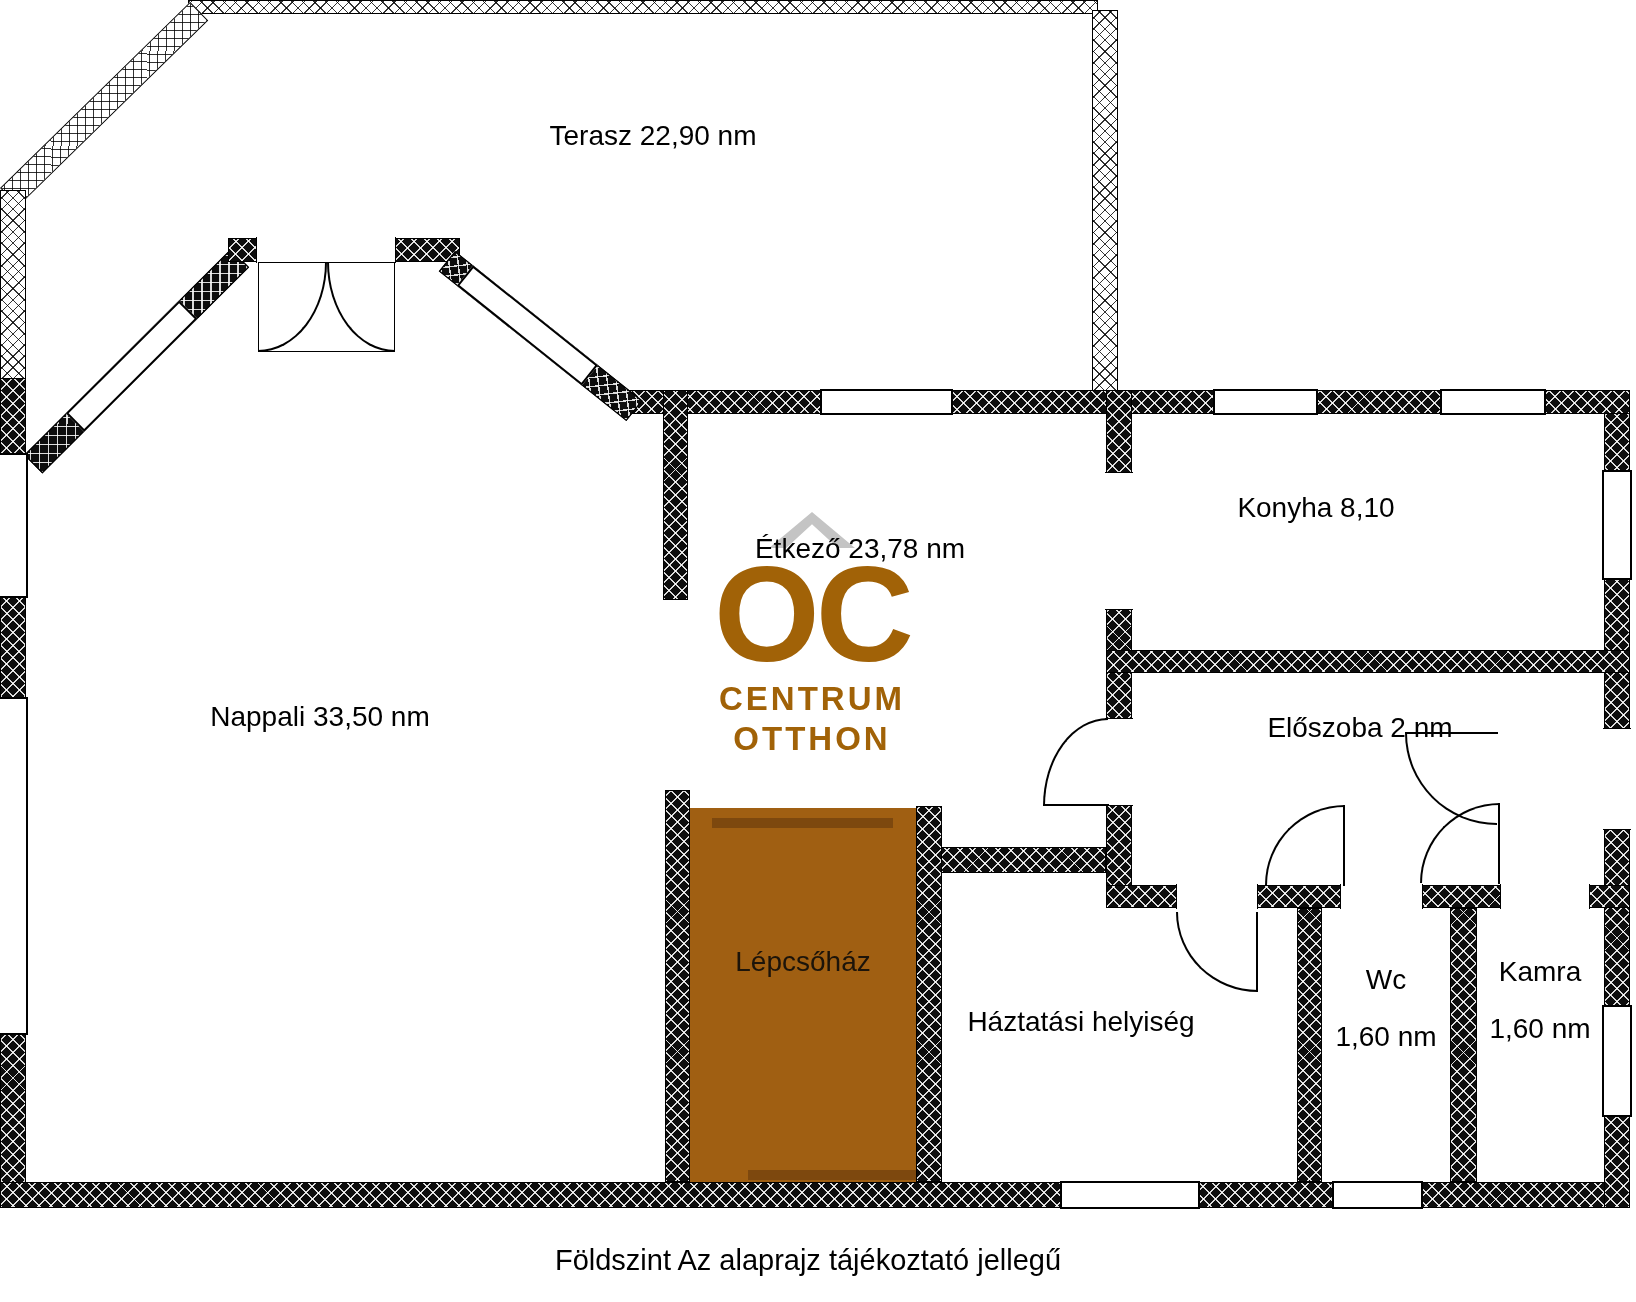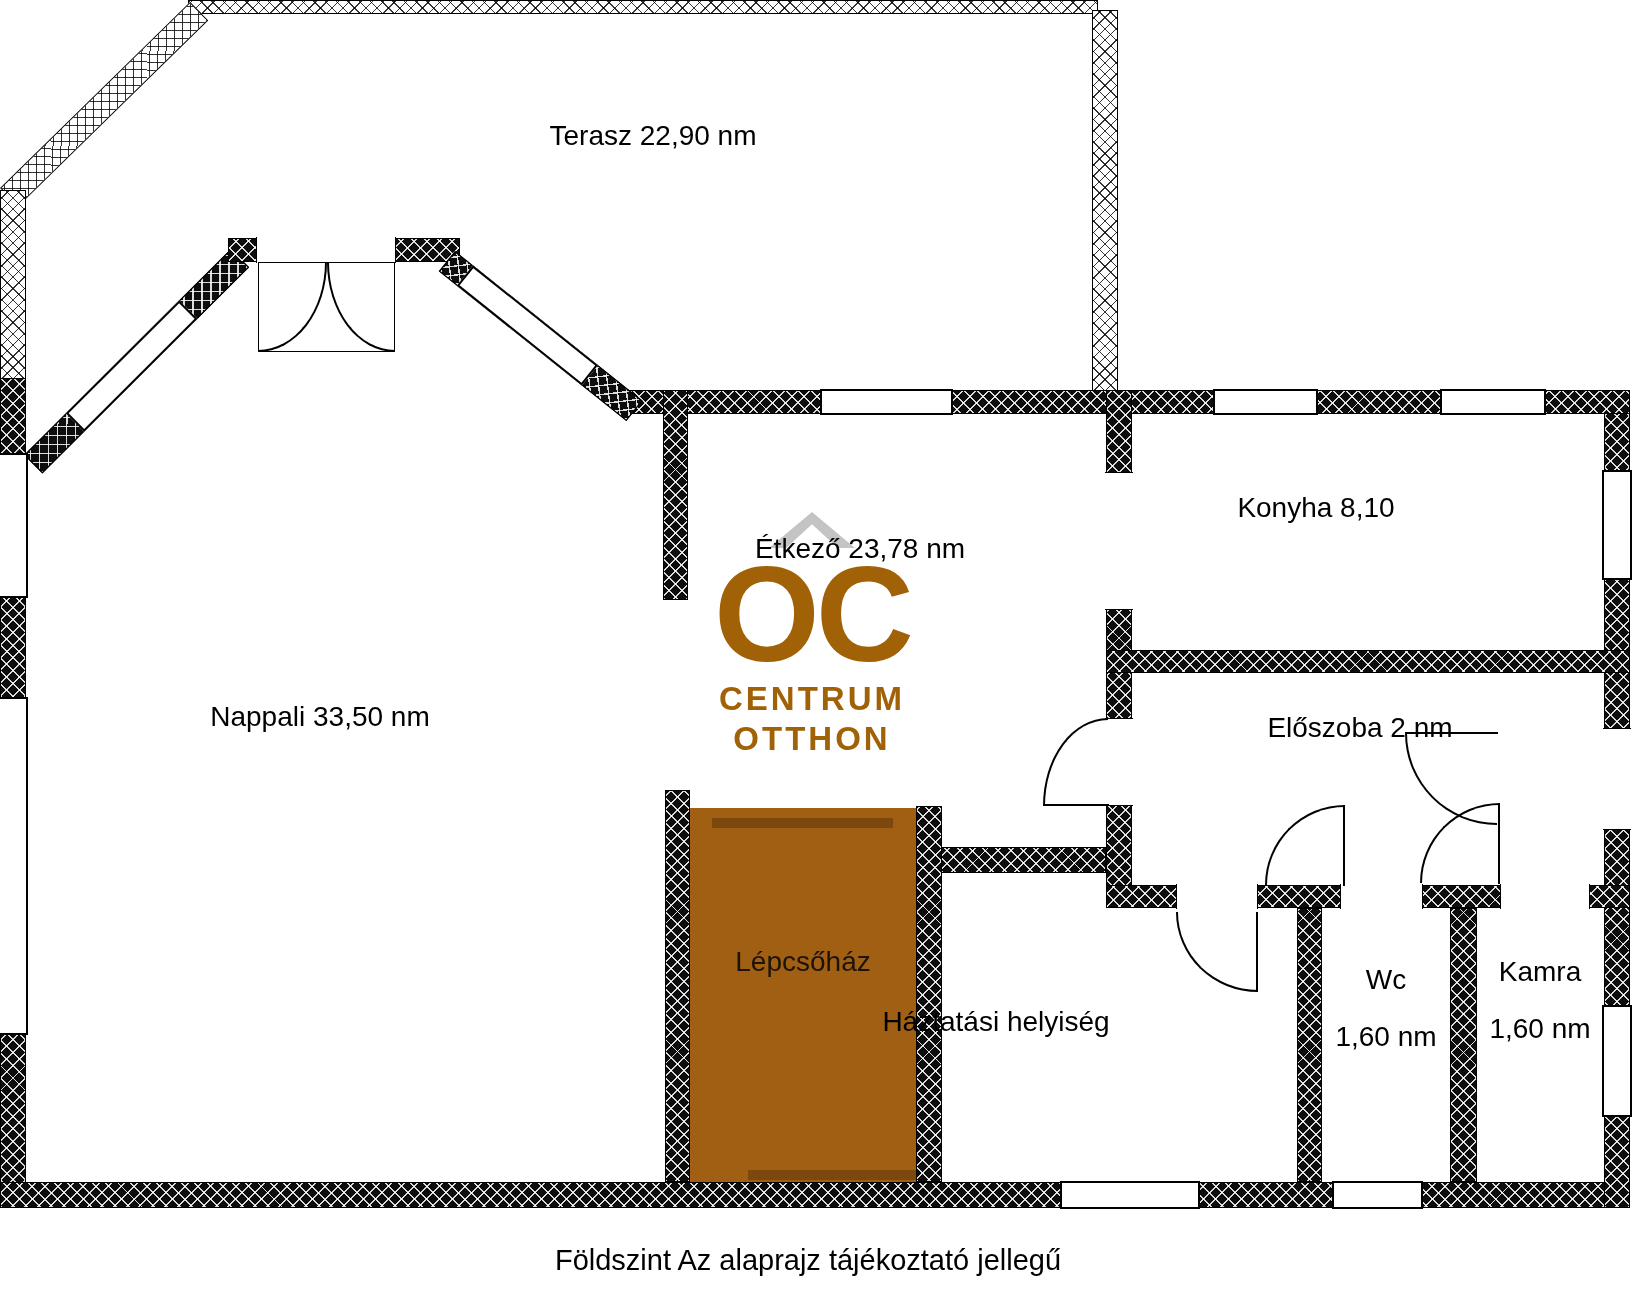--- a/index.html
+++ b/index.html
@@ -118,21 +118,21 @@
   <div class="stair" style="left: 712px; top: 818px; width: 181px; height: 10px; background: rgb(125, 72, 14);"></div>
   <div class="stair" style="left: 748px; top: 1170px; width: 168px; height: 10px; background: rgb(125, 72, 14);"></div>
 
   <div class="label" style="left:628px;top:136px;margin-left:25px;">Terasz 22,90 nm</div>
   <div class="label" style="left:320px;top:717px;">Nappali 33,50 nm</div>
   <div class="label" style="left:860px;top:549px;">Étkező 23,78 nm</div>
   <div class="label" style="left:1316px;top:508px;">Konyha 8,10</div>
   <div class="label" style="left:1360px;top:728px;">Előszoba 2 nm</div>
   <div class="label" style="left:803px;top:962px;color:#1c140a;">Lépcsőház</div>
 
-  <div class="label2" style="left:996px;top:1022px;">
+  <div class="label2" style="left:1081px;top:1022px;">
     <div>Háztatási helyiség</div>
   </div>
   <div class="label2" style="left:1386px;top:1008px;">
     <div>Wc</div>
     <div>1,60 nm</div>
   </div>
   <div class="label2" style="left:1540px;top:1000px;">
     <div>Kamra</div>
     <div>1,60 nm</div>
   </div>

